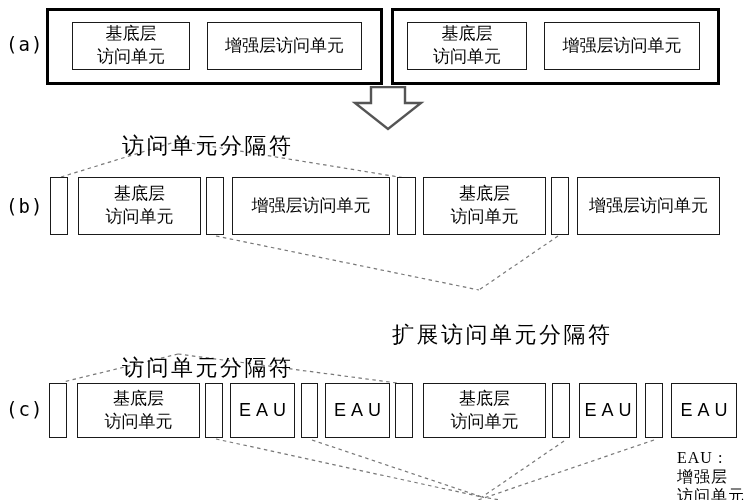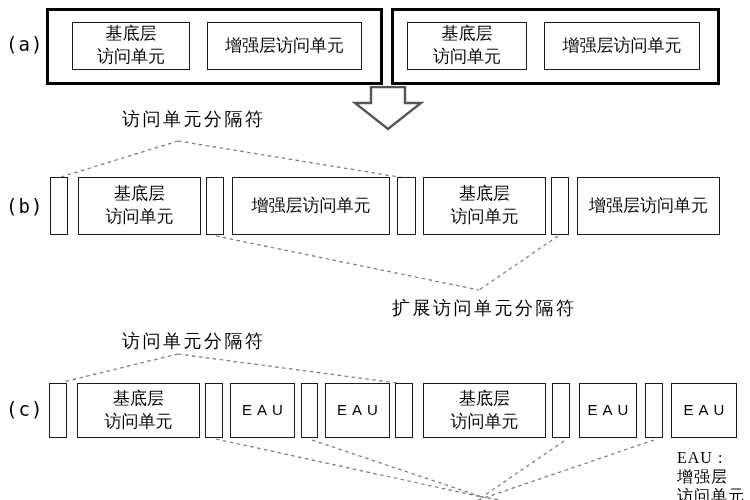--- a/index.html
+++ b/index.html
@@ -14,23 +14,23 @@
   .box{
     position:absolute;box-sizing:border-box;background:#ffffff;
     border:1.6px solid #1a1a1a;
     display:flex;align-items:center;justify-content:center;
     text-align:center;font-size:17px;line-height:1.35;
     white-space:pre-line;
   }
   .outer-box{
     position:absolute;box-sizing:border-box;border:3px solid #000;background:transparent;
   }
-  .eau-box{font-size:15px;letter-spacing:5px;text-indent:5px;font-family:"Liberation Sans","DejaVu Sans",sans-serif;}
+  .eau-box{font-size:18px;letter-spacing:5px;text-indent:5px;font-family:"Liberation Sans","DejaVu Sans",sans-serif;}
   .ann{
-    position:absolute;font-size:18px;letter-spacing:2.5px;white-space:pre-line;
+    position:absolute;font-size:22px;letter-spacing:2.5px;white-space:pre-line;margin-top:24px;
   }
   #lines-svg,#arrow-svg{position:absolute;pointer-events:none;}
   #lines-svg{left:0;top:0;}
   .legend{
     position:absolute;font-size:16px;line-height:1.18;white-space:pre-line;
     letter-spacing:1px;
   }
 </style>
 </head>
 <body>

